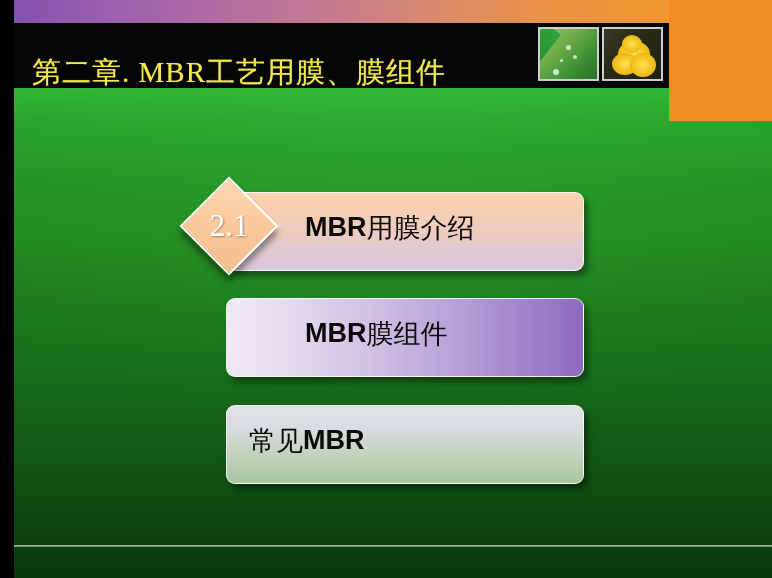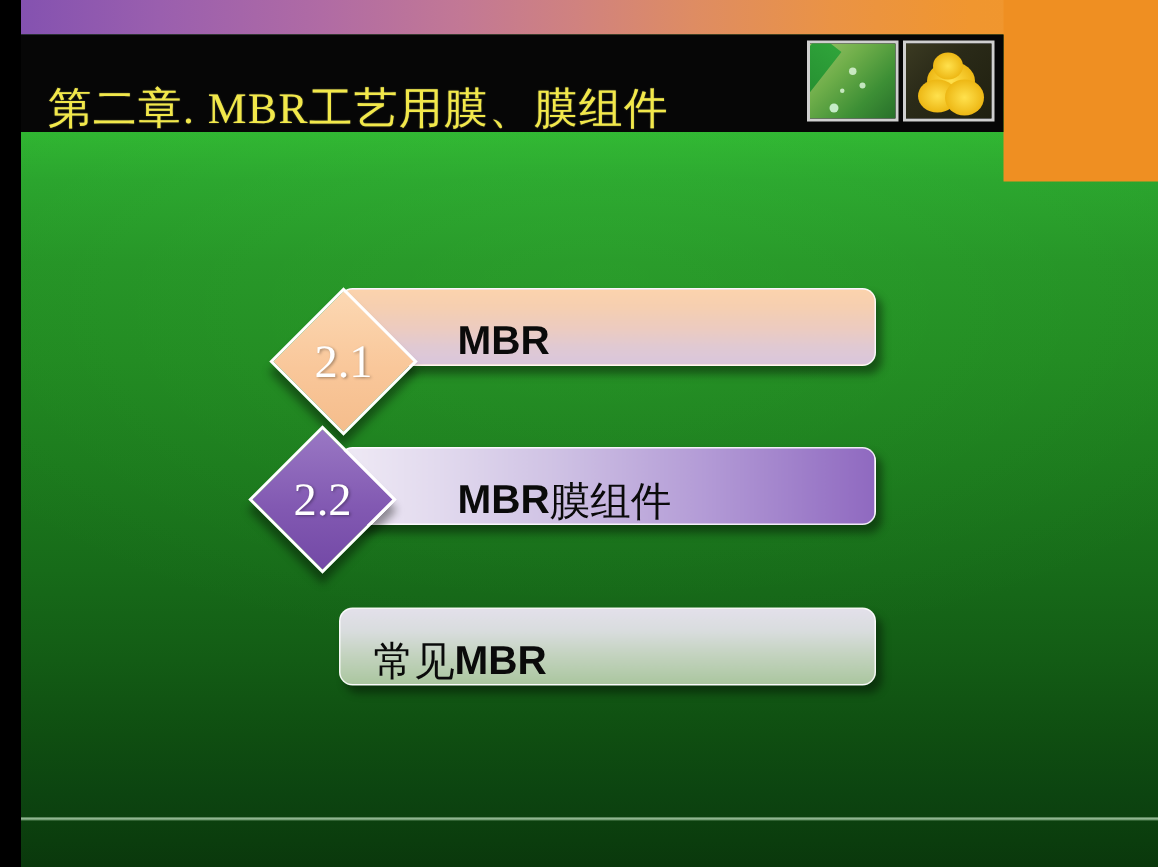--- a/index.html
+++ b/index.html
@@ -142,21 +142,21 @@
     position: absolute;
     background: radial-gradient(closest-side, #ffe14d, #edb714);
     border-radius: 50%;
   }
 
   
   .bar {
     position: absolute;
     left: 212px;
     width: 358px;
-    height: 52px;
+    height: 79px;
     border-radius: 9px;
     border: 1px solid rgba(255,255,255,0.85);
     box-shadow: 4px 5px 6px rgba(0,0,0,0.42);
     box-sizing: border-box;
   }
   .bar-1 {
     top: 192px;
     background: linear-gradient(to bottom, #fbd3ad 0%, #f6cfb0 22%, #eccbc0 52%, #e0c9d2 76%, #d9c6dc 100%);
   }
   .bar-2 {
@@ -186,21 +186,21 @@
     font-size: 27px;
   }
   .bar-3 .bar-label { left: 22px; }
 
   
   .diamond-wrap {
     position: absolute;
     width: 92px;
     height: 92px;
   }
-  .dw-1 { left: 169px; top: 195px; }
+  .dw-1 { left: 169px; top: 180px; }
   .dw-2 { left: 155px; top: 287px; }
   .dw-3 { left: 155px; top: 393px; }
 
   .diamond {
     position: absolute;
     left: 11px; top: 11px;
     width: 70px; height: 70px;
     transform: rotate(45deg);
     border: 2px solid #ffffff;
     box-shadow: 5px 5px 6px rgba(0,0,0,0.40);
@@ -257,37 +257,34 @@
       <div class="petal" style="left:14px;top:12px;width:32px;height:26px;"></div>
       <div class="petal" style="left:8px;top:24px;width:26px;height:22px;"></div>
       <div class="petal" style="left:26px;top:24px;width:26px;height:24px;"></div>
       <div class="petal" style="left:18px;top:6px;width:20px;height:18px;"></div>
     </div>
   </div>
 
   <div class="bar bar-1">
     <div class="bar-label">
       <b>MBR</b>
+        <span>用膜介绍</span>
     </div>
   </div>
   <div class="diamond-wrap dw-1">
     <div class="diamond dm-1"></div>
     <div class="diamond-num">2.1</div>
   </div>
 
   <div class="bar bar-2">
     <div class="bar-label">
       <b>MBR</b>
         <span>膜组件</span>
     </div>
   </div>
-  <div class="diamond-wrap dw-2">
-    <div class="diamond dm-2"></div>
-    <div class="diamond-num">2.2</div>
-  </div>
 
   <div class="bar bar-3">
     <div class="bar-label">
       <span>常见</span>
         <b>MBR</b>
     </div>
   </div>
 
   <div class="bottom-rule"></div>
 

